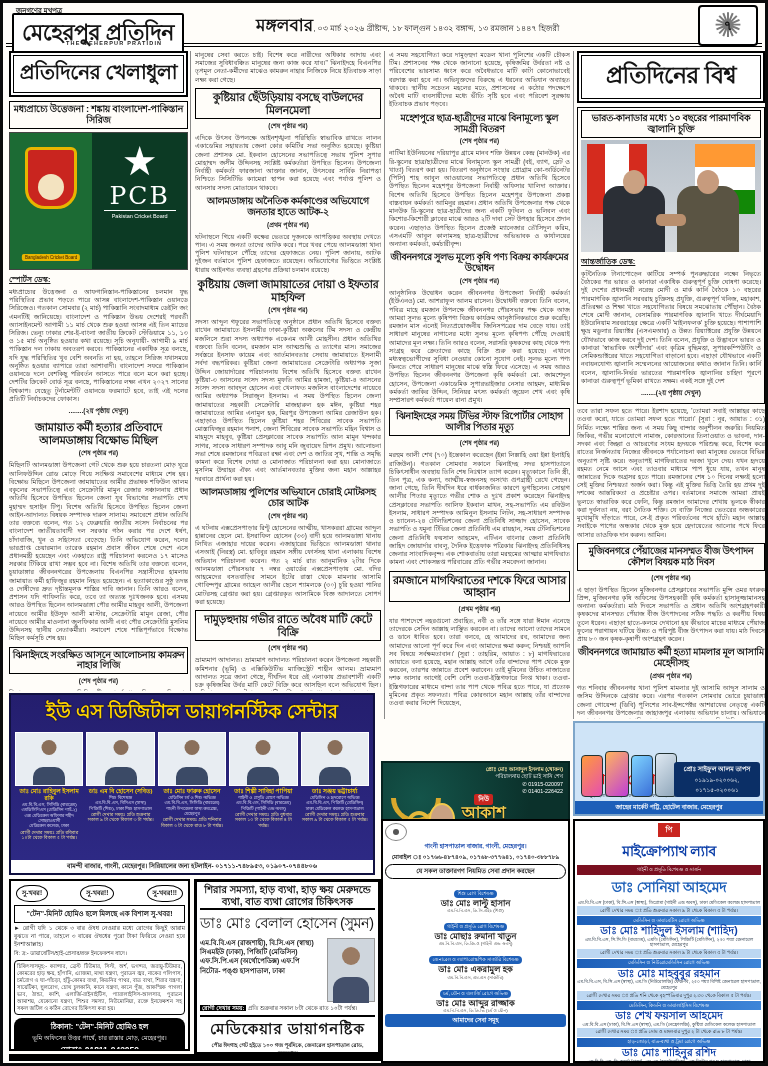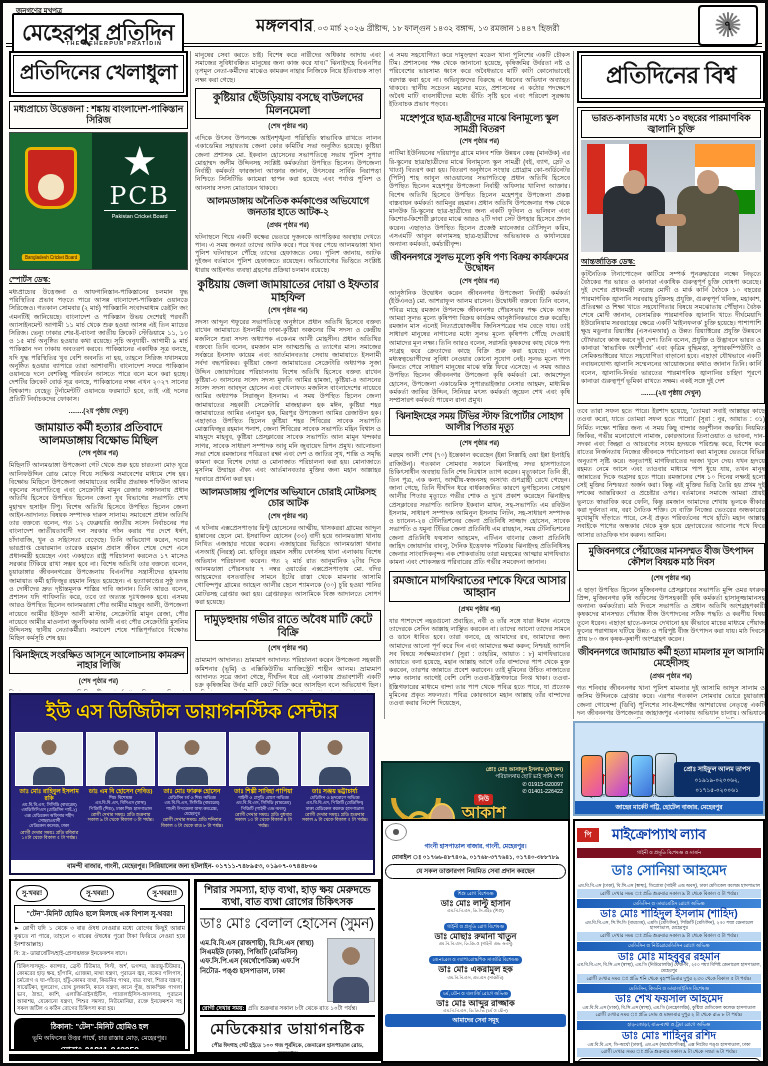--- a/index.html
+++ b/index.html
@@ -122,21 +122,21 @@
   .ph1{left:0;width:20px;height:40px;background:linear-gradient(135deg,#ff9a3c,#e64fb0);}
   .ph2{left:24px;width:22px;height:44px;background:linear-gradient(135deg,#ffb45e,#c03fd6);}
   .ph3{left:50px;width:20px;height:40px;background:linear-gradient(135deg,#7fd4ff,#3a6fd8);}
   .ph4{left:74px;width:20px;height:42px;background:linear-gradient(135deg,#dfe9f2,#8fa6ba);}
   .tp-box{position:absolute;right:3px;bottom:17px;width:84px;background:#0b2f66;color:#fff;text-align:center;border-radius:3px;padding:2px 1px;}
   .tp-prop{font-size:6.3px;font-weight:800;}
   .tp-nums{font-size:5.8px;}
   .tp-addr{position:absolute;left:0;bottom:0;width:100%;background:#1d5fb8;color:#fff;font-size:6px;font-weight:800;text-align:center;padding:1px 0;}
   
   #ad-micro{left:570px;top:816px;width:192px;height:244px;background:#fff;border:2px solid #000;padding:2px;}
-  .mp-head{display:flex;align-items:center;gap:13px;}
+  .mp-head{display:flex;align-items:center;gap:3px;flex-direction:column;}
   .mp-logo{width:22px;height:14px;background:#c9251f;color:#fff;font-size:7px;font-weight:800;text-align:center;line-height:14px;flex:0 0 auto;}
   .mp-title{font-size:14px;font-weight:800;color:#0b3ea8;letter-spacing:-.5px;}
   .mp-strip{background:#7a1020;color:#fff;font-size:4.8px;text-align:center;padding:1px 0;margin:1px 0;}
   .mp-lead{font-size:14px;font-weight:800;color:#1d5fb8;text-align:center;letter-spacing:-.3px;}
   .mp-deg{font-size:4.5px;text-align:center;color:#123;line-height:1.2;}
   .mp-sch{background:#bcd7f2;font-size:4.8px;text-align:center;margin:1px 0;padding:0.5px 0;}
   .mp-doc-name{font-size:10.5px;font-weight:800;color:#0b3ea8;text-align:center;line-height:1.1;}
   .mp-spec{background:linear-gradient(90deg,#1d5fb8,#3e85d8);color:#fff;font-size:4.8px;text-align:center;padding:0.5px 0;margin-top:1px;}
   .mp-foot1{border:1.2px solid #000;border-radius:6px;font-size:5.9px;font-weight:800;text-align:center;padding:1px 0;margin-top:1px;}
   .blackbar{position:absolute;left:6px;top:1051px;width:372px;height:7px;background:#000;}

